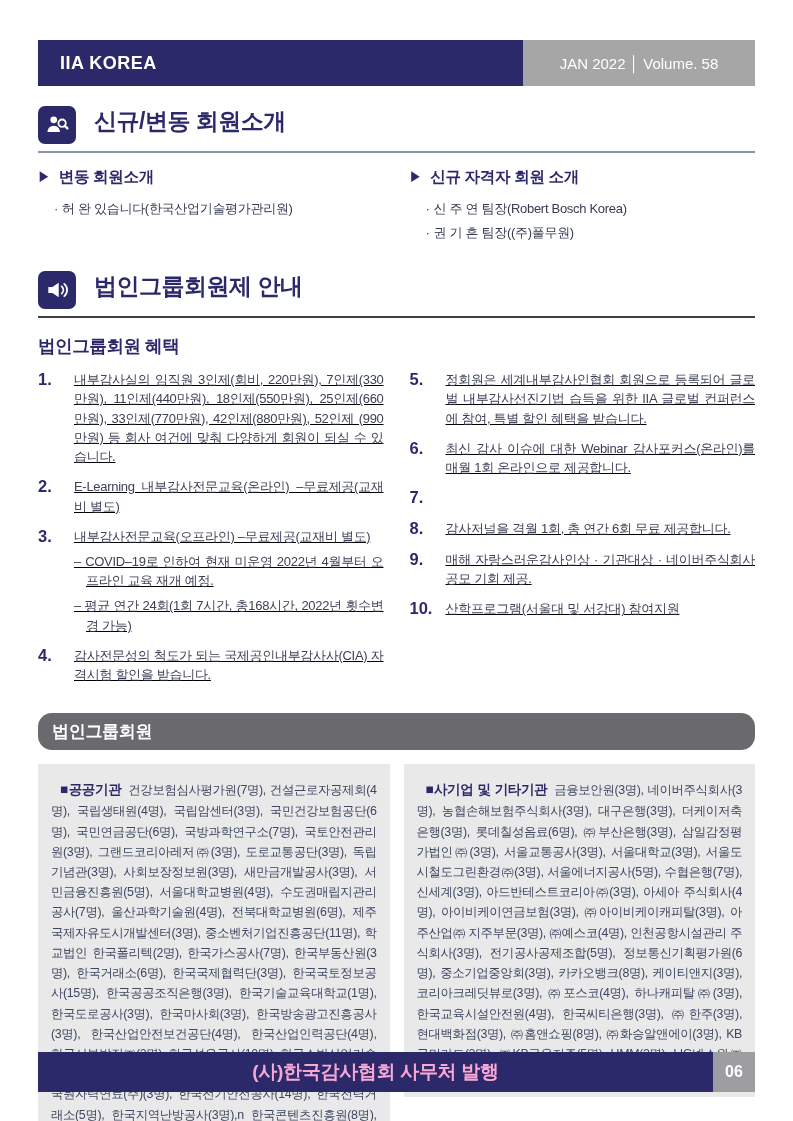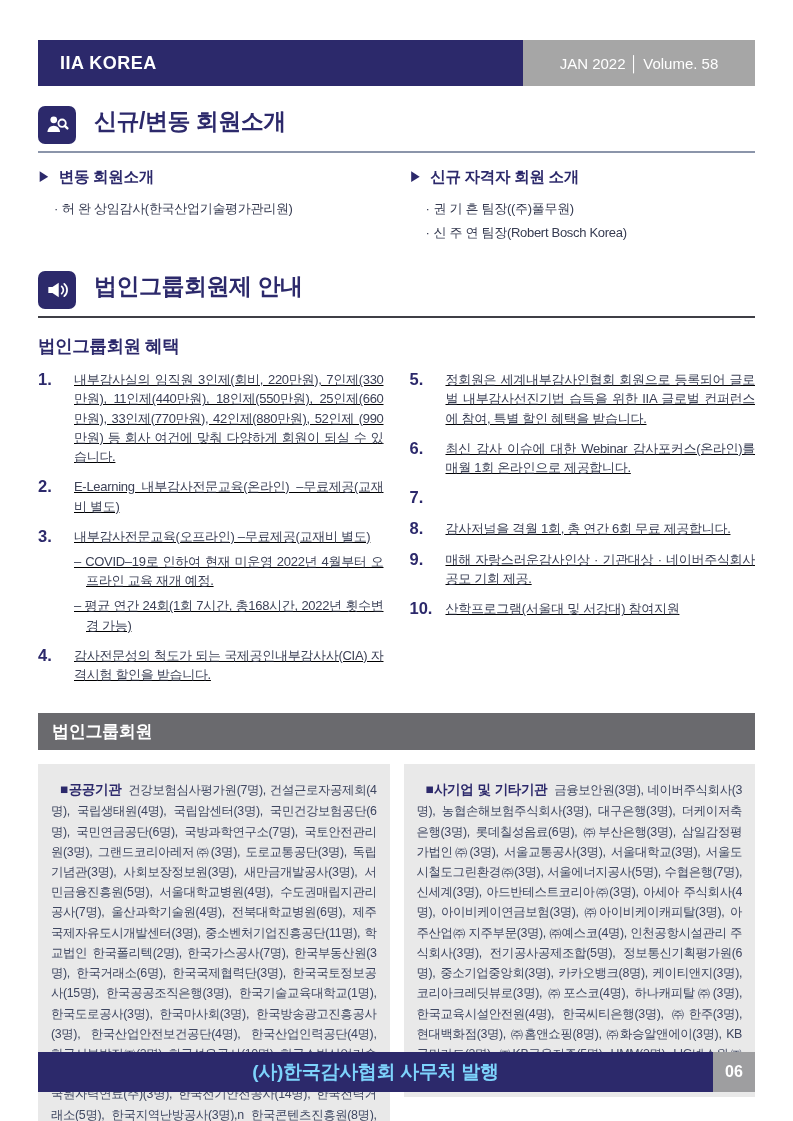--- a/index.html
+++ b/index.html
@@ -43,33 +43,33 @@
   .benefits{margin-top:12px;}
   .benefit{display:flex;gap:9px;margin-bottom:11px;}
   .bnum{min-width:27px;color:var(--navy);font-weight:bold;font-size:16.5px;line-height:1.2;}
   .btxt{flex:1;min-width:0;text-decoration:underline;}
   .btxt p{font-size:13px;color:var(--body_text);line-height:1.48;
     text-align:justify;letter-spacing:-0.3px;}
   .btxt p.sub{margin-top:6px;padding-left:12px;text-indent:-12px;}
 
   
   .group-bar{background:var(--bar_gray);color:#fff;font-weight:bold;font-size:17px;
-    padding:7px 14px;margin-top:18px;letter-spacing:-0.3px;}
+    padding:7px 14px;margin-top:18px;letter-spacing:-0.3px;border-radius:14px;}
 
   
   .boxes{display:flex;gap:14px;margin-top:14px;align-items:flex-start;}
   .boxcol{flex:1;min-width:0;}
   .gbox{background:var(--box_bg);padding:15px 13px 13px;}
   .gbox-text{font-size:12.4px;color:var(--box_text);line-height:1.63;
     text-align:justify;letter-spacing:-0.35px;text-indent:9px;}
   .gbox-text .lead{color:var(--navy);font-weight:bold;font-size:13.5px;margin-right:7px;}
 
   
   .footer{position:absolute;left:38px;right:38px;bottom:29px;height:40px;display:flex;}
-  .footer .pub{flex:1;background:var(--navy);color:#7dd3fc;font-weight:bold;font-size:19px;
+  .footer .pub{flex:1;background:var(--navy);color:#f9a8d4;font-weight:bold;font-size:19px;
     display:flex;align-items:center;justify-content:center;letter-spacing:-0.3px;}
   .footer .pageno{width:42px;background:var(--page_gray);color:#fff;font-weight:bold;
     font-size:16px;display:flex;align-items:center;justify-content:center;}
 </style>
 </head>
 <body>
 
 <div class="page">
 
   <div class="topbar">
@@ -90,31 +90,31 @@
   </div>
   <div class="rule1"></div>
 
   <div class="cols">
     <div class="col">
       <div class="intro-head">
         <span class="arrow">▶</span>
         <span>변동 회원소개</span>
       </div>
       <div class="intro-items">
-        <p class="intro-item"><span class="dot">·</span><span>허 완 상임감사(한국산업기술평가관리원)</span></p>
+        <p class="intro-item"><span class="dot">·</span><span>허 완 있습니다(한국산업기술평가관리원)</span></p>
       </div>
     </div>
     <div class="col">
       <div class="intro-head">
         <span class="arrow">▶</span>
         <span>신규 자격자 회원 소개</span>
       </div>
       <div class="intro-items">
+        <p class="intro-item"><span class="dot">·</span><span>신 주 연 팀장(Robert Bosch Korea)</span></p>
         <p class="intro-item"><span class="dot">·</span><span>권 기 흔 팀장((주)풀무원)</span></p>
-        <p class="intro-item"><span class="dot">·</span><span>신 주 연 팀장(Robert Bosch Korea)</span></p>
       </div>
     </div>
   </div>
 
   <div class="sec-head" style="margin-top:26px;">
     <span class="sec-icon">
       <svg width="26" height="26" viewBox="0 0 24 24">
         <path d="M4 9.2v5.6h3.8l5.8 3.9V5.3L7.8 9.2z" fill="#fff"></path>
         <path d="M16.3 8.6c1 .9 1.6 2 1.6 3.4s-.6 2.5-1.6 3.4" stroke="#fff" stroke-width="1.6" fill="none" stroke-linecap="round"></path>
         <path d="M18.7 6.3c1.6 1.4 2.6 3.4 2.6 5.7s-1 4.3-2.6 5.7" stroke="#fff" stroke-width="1.6" fill="none" stroke-linecap="round"></path>

